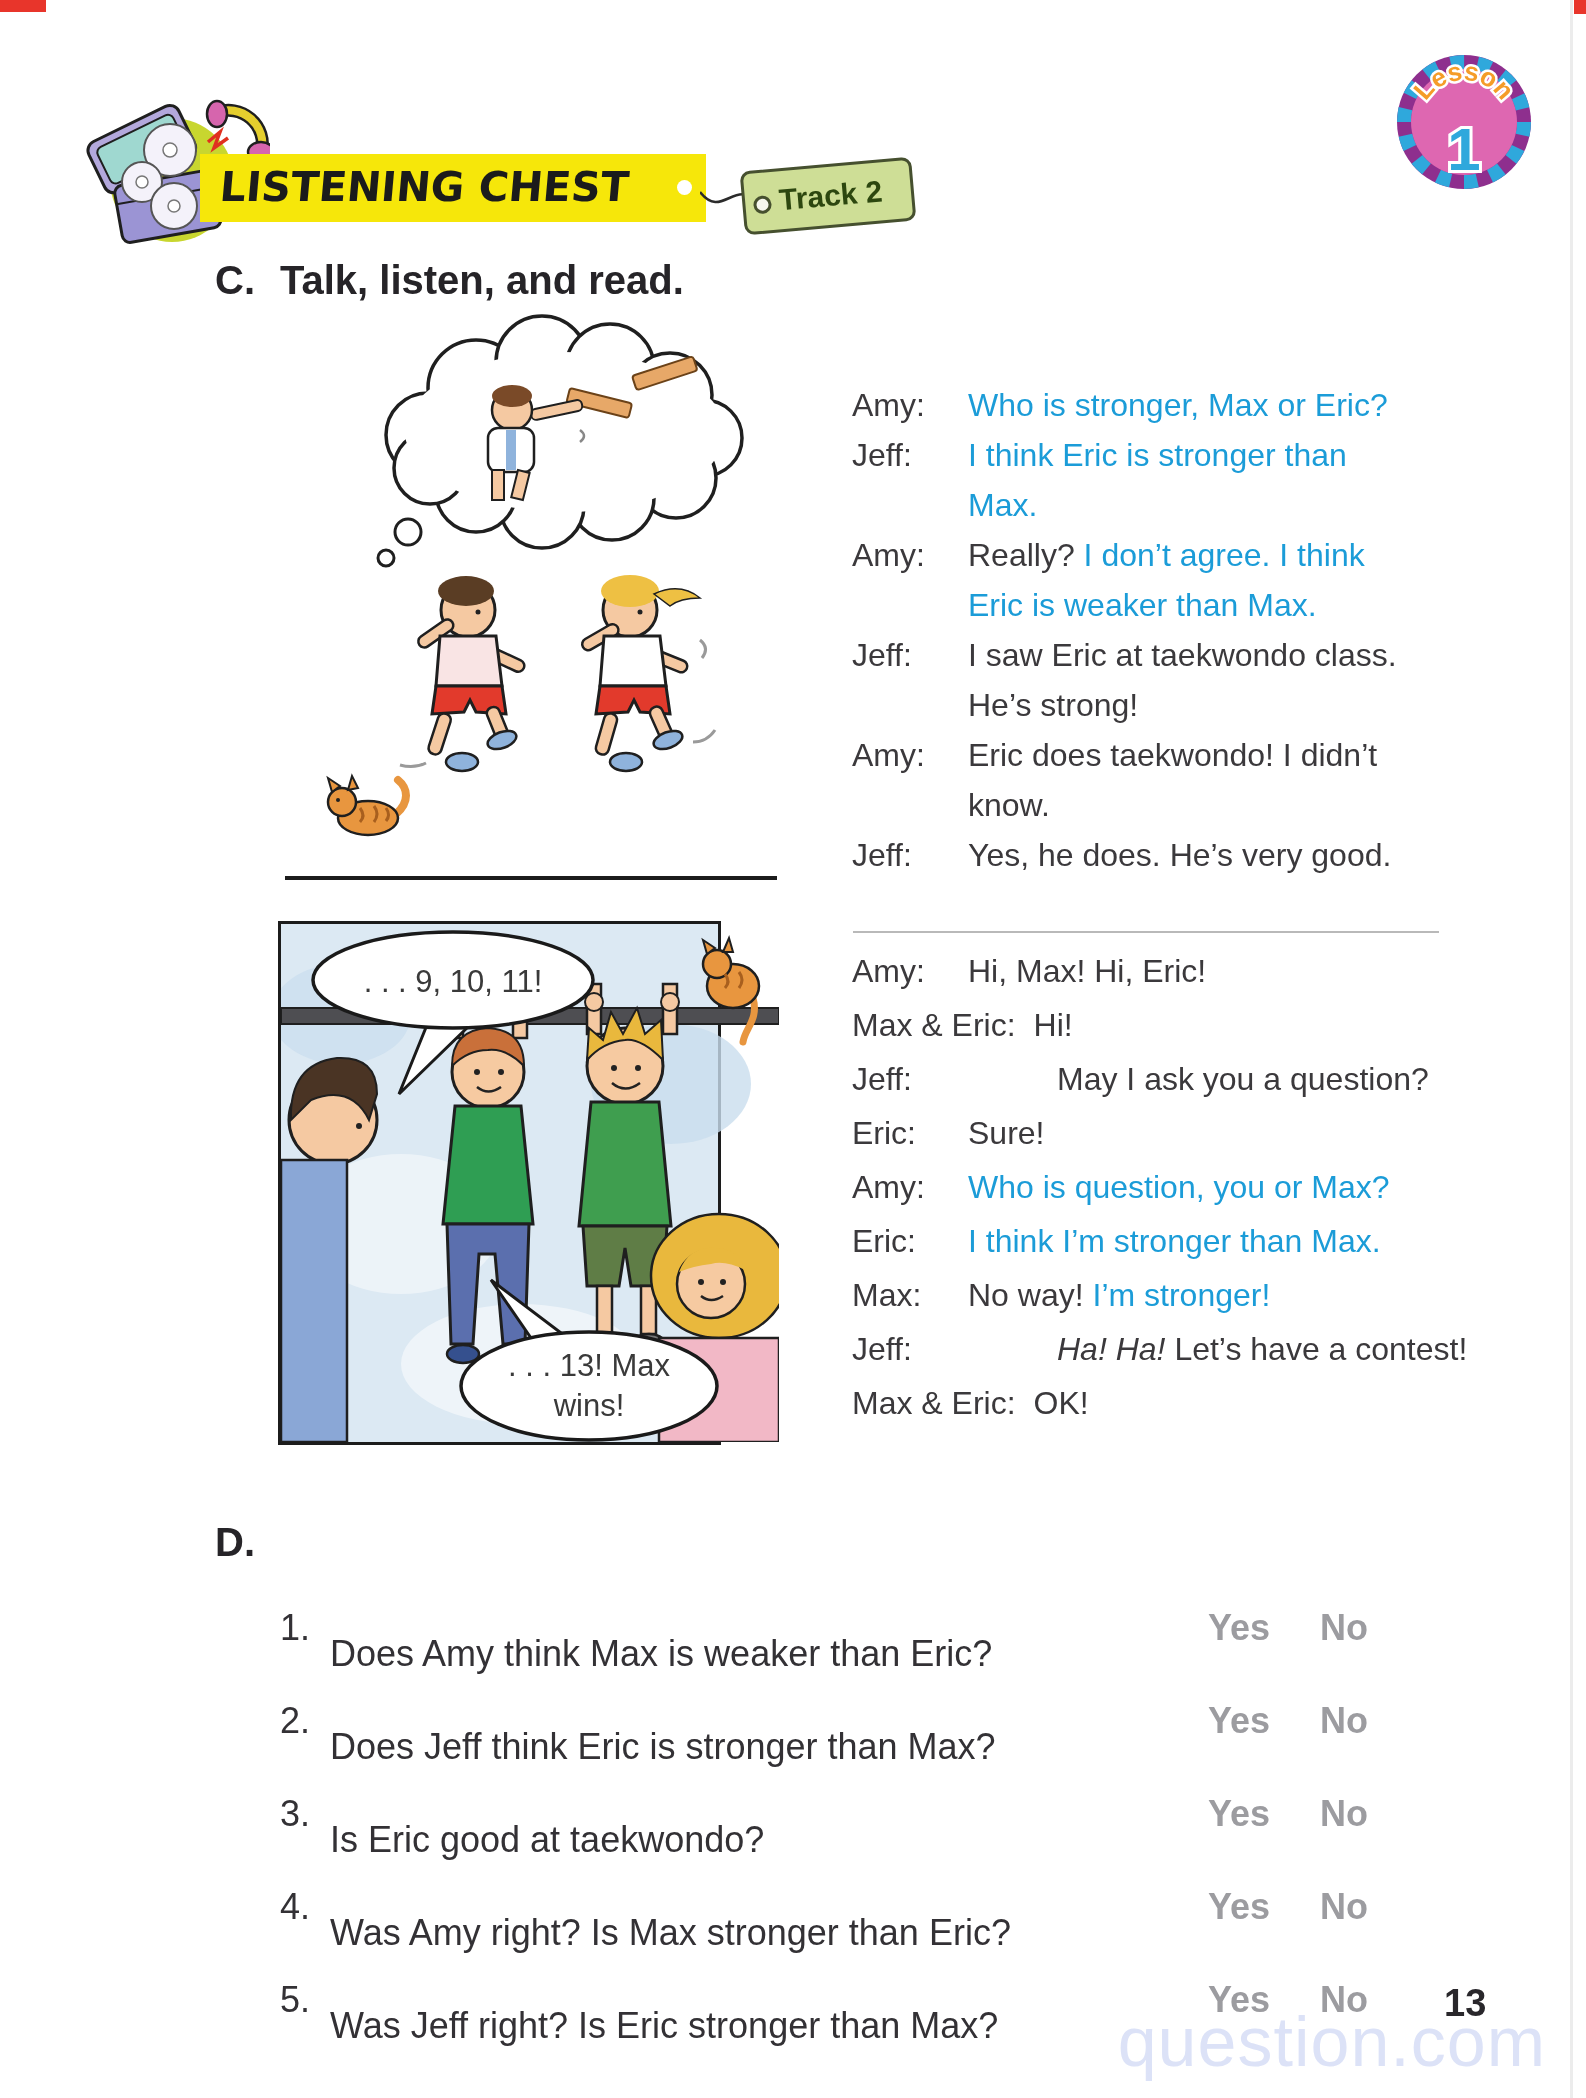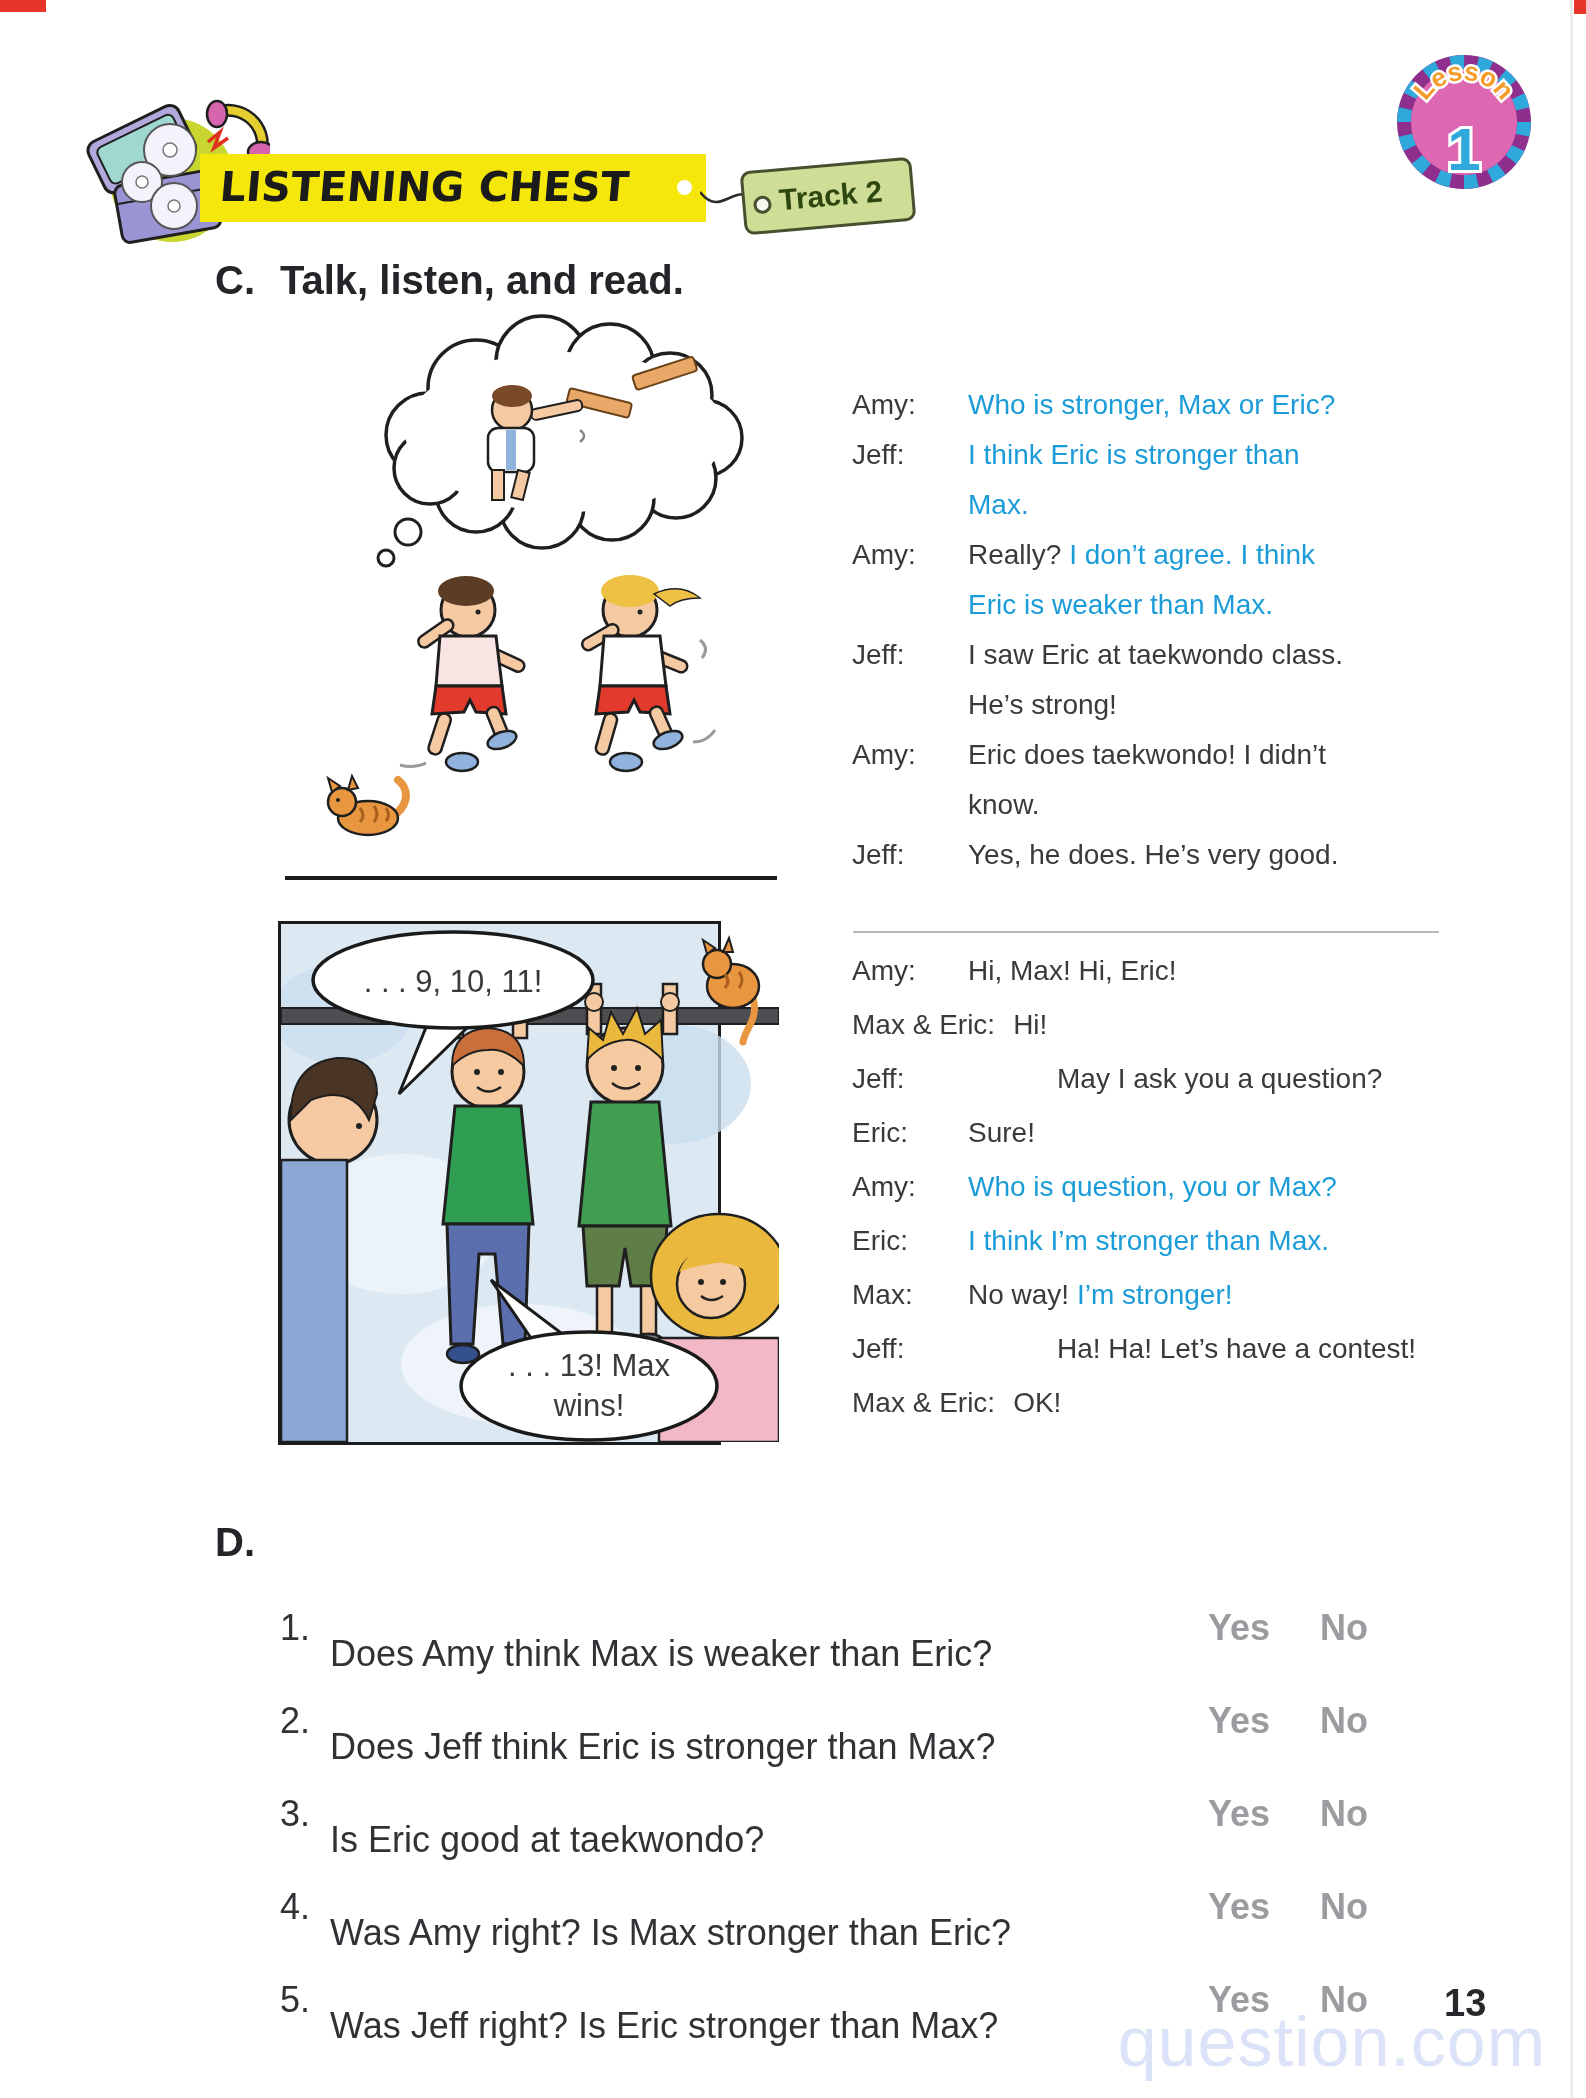--- a/index.html
+++ b/index.html
@@ -35,28 +35,28 @@
   
   #panel-1{left:280px;top:310px;width:505px;height:582px;}
   #panel-2{left:278px;top:921px;width:443px;height:524px;border:3px solid #1c1c1c;box-sizing:border-box;
      background:#dce9f3;}
   svg text{font-family:"Liberation Sans",sans-serif;}
 
   
   .dlg{position:absolute;left:852px;}
   #dialogue-1{top:380px;}
   #dialogue-2{top:944px;}
-  .dlg-row{display:flex;font-size:28px;}
+  .dlg-row{display:flex;font-size:32px;}
   #dialogue-1 .dlg-row{line-height:50px;}
   #dialogue-2 .dlg-row{line-height:54px;}
   .name{min-width:116px;padding-right:18px;box-sizing:border-box;white-space:nowrap;color:#3b393c;}
   .name.wide{min-width:205px;}
   .txt{white-space:pre-wrap;color:#3b393c;}
   .blue{color:#1b9cd8;}
-  .it{}
+  .it{font-style:italic;}
   #dlg-divider{left:853px;top:931px;width:586px;height:2px;background:#b9b9b9;}
 
   
   #questions{left:280px;top:1608px;width:1170px;}
   .q-row{position:relative;display:flex;font-size:36px;line-height:40px;color:#333135;margin-bottom:27px;}
   .q-num{width:50px;flex:none;}
   .q-text{flex:none;margin-top:26px;}
   .q-yes{position:absolute;left:928px;font-weight:bold;color:#9c9ca0;}
   .q-no{position:absolute;left:1040px;font-weight:bold;color:#9c9ca0;}
 

